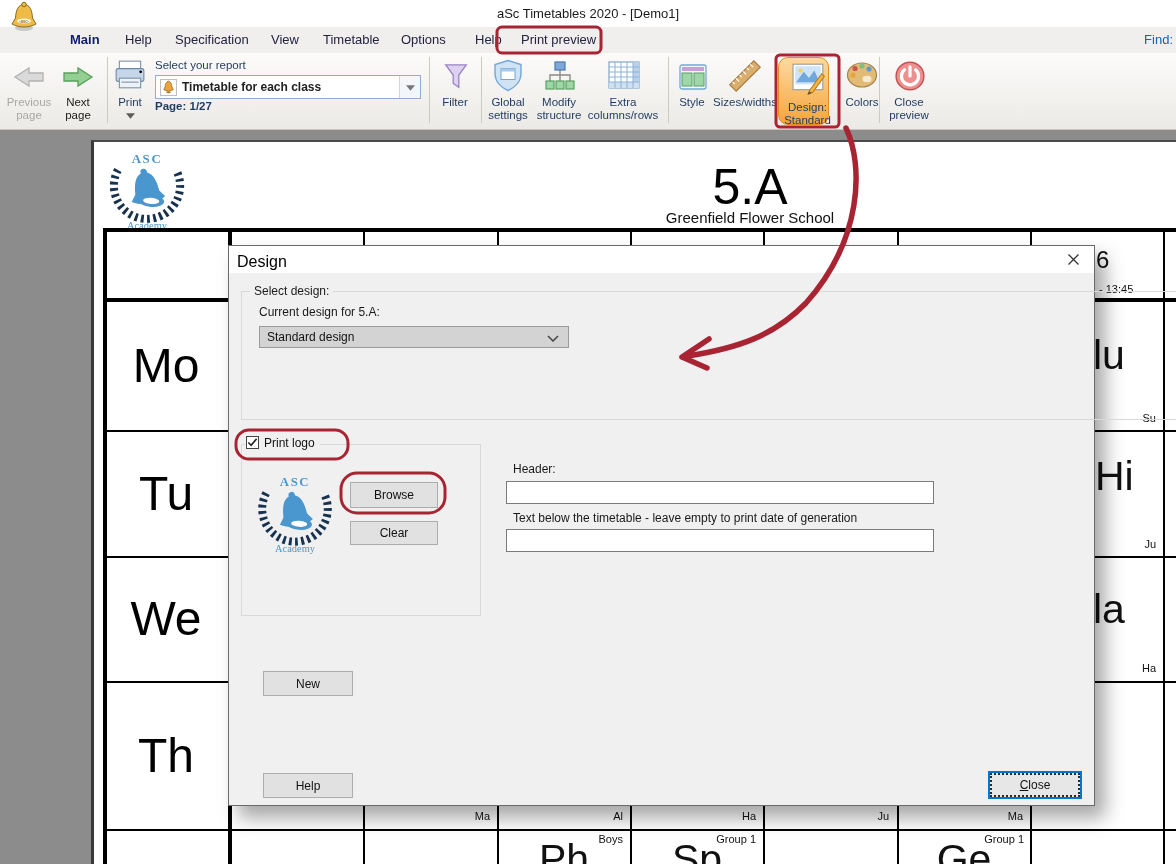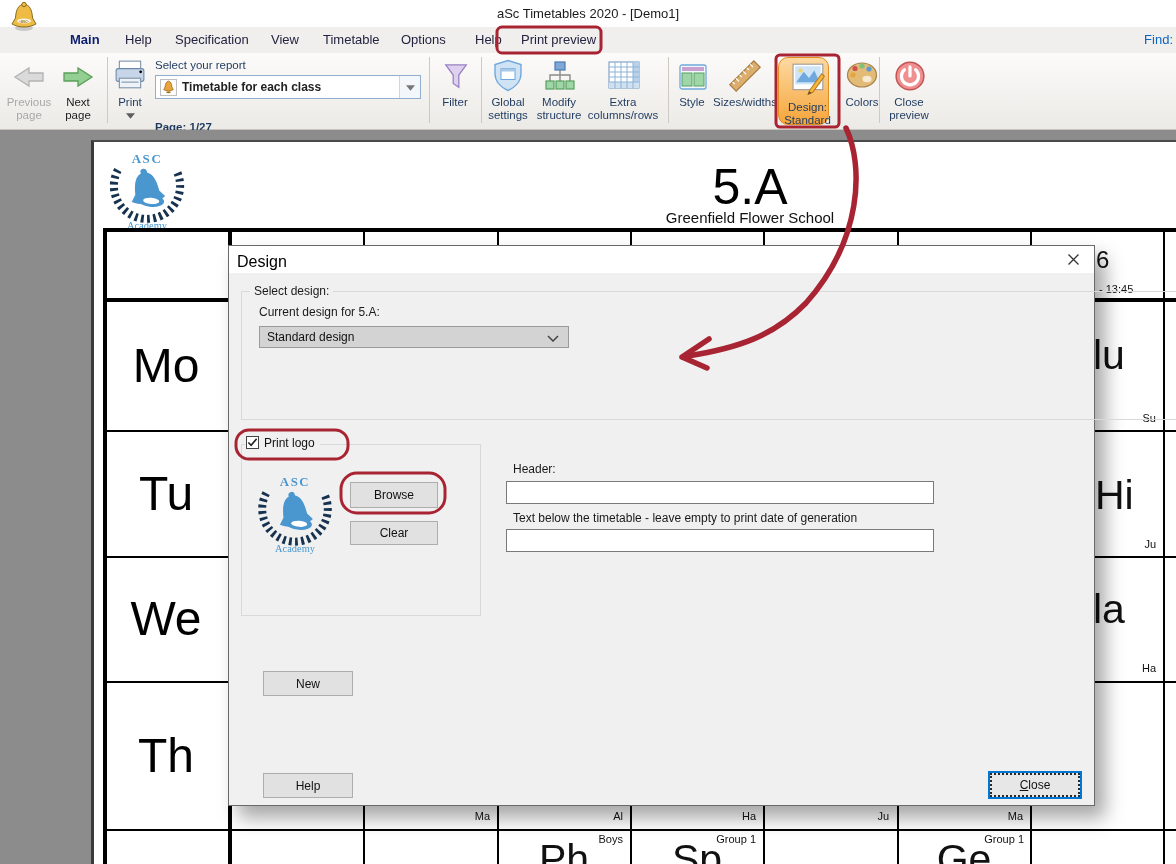--- a/index.html
+++ b/index.html
@@ -103,21 +103,21 @@
         <path d="M8 2 C5.8 2.5 5 4.5 4.8 7.5 L3.5 10 C6.5 11.5 9.5 11.5 12.5 10 L11.2 7.5 C11 4.5 10.2 2.5 8 2 Z" fill="#e8a33d" stroke="#a8731f" stroke-width="0.8"></path>
         <ellipse cx="8" cy="12.5" rx="2.2" ry="1" fill="#a8731f"></ellipse>
       </svg>
       <div class="abs" style="left:26px;top:4px;font-size:12px;font-weight:bold;color:#222;white-space:nowrap">Timetable for each class</div>
       <div class="abs" style="right:0;top:0;width:21px;height:22px;border-left:1px solid #c9d6e4;background:#f3f6fa">
         <svg class="abs" style="left:6px;top:9px" width="9" height="6" viewBox="0 0 8 5">
           <path d="M0 0 H8 L4 5 Z" fill="#777"></path>
         </svg>
       </div>
     </div>
-    <div class="abs rib-label" style="left:155px;top:68px;text-align:center;font-weight:bold">Page: 1/27</div>
+    <div class="abs rib-label" style="left:155px;top:47px;text-align:center;font-weight:bold">Page: 1/27</div>
 
     <div class="abs" style="left:434px;top:2px;width:42px;height:72px">
       <svg class="abs" style="left:8px;top:6px" width="28" height="30" viewBox="0 0 30 28">
         <path d="M4 2 H26 L18 13 V26 L12 22 V13 Z" fill="#ddd1ed" stroke="#9a82c4" stroke-width="1.4"></path>
       </svg>
       <div class="abs rib-label" style="left:0;top:41px;width:42px">Filter</div>
     </div>
 
     <div class="abs" style="left:484px;top:2px;width:48px;height:72px">
       <svg class="abs" style="left:9px;top:4px" width="30" height="33" viewBox="0 0 30 32">
@@ -244,21 +244,21 @@
 
   <div class="day" style="left:104px;top:340px;width:124px;z-index:2">Mo</div>
   <div class="day" style="left:104px;top:468px;width:124px;z-index:2">Tu</div>
   <div class="day" style="left:104px;top:593px;width:124px;z-index:2">We</div>
   <div class="day" style="left:104px;top:730px;width:124px;z-index:2">Th</div>
 
   <div class="abs" style="left:1096px;top:246px;font-size:24px;color:#111;z-index:2">6</div>
   <div class="abs" style="left:1099px;top:283px;font-size:11px;color:#111;z-index:2">- 13:45</div>
   <div class="bigsub" style="left:1093px;top:334px;z-index:2">lu</div>
   <div class="tinit" style="left:1106px;top:412px;width:50px;z-index:2">Su</div>
-  <div class="bigsub" style="left:1095px;top:474px;z-index:2">Hi</div>
+  <div class="bigsub" style="left:1095px;top:455px;z-index:2">Hi</div>
   <div class="tinit" style="left:1106px;top:538px;width:50px;z-index:2">Ju</div>
   <div class="bigsub" style="left:1093px;top:588px;z-index:2">la</div>
   <div class="tinit" style="left:1106px;top:662px;width:50px;z-index:2">Ha</div>
 
   <div class="tinit" style="left:420px;top:810px;width:70px;z-index:2">Ma</div>
   <div class="tinit" style="left:553px;top:810px;width:70px;z-index:2">Al</div>
   <div class="tinit" style="left:686px;top:810px;width:70px;z-index:2">Ha</div>
   <div class="tinit" style="left:819px;top:810px;width:70px;z-index:2">Ju</div>
   <div class="tinit" style="left:953px;top:810px;width:70px;z-index:2">Ma</div>
 

